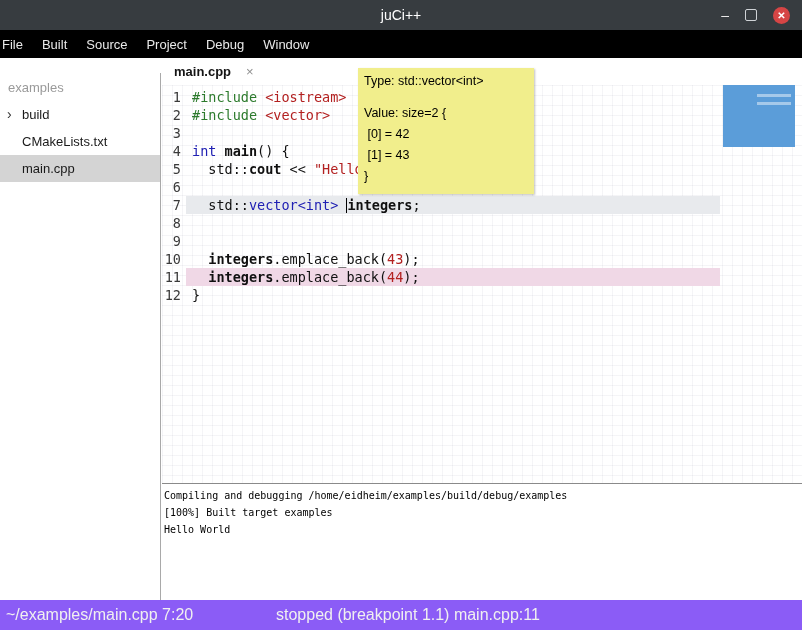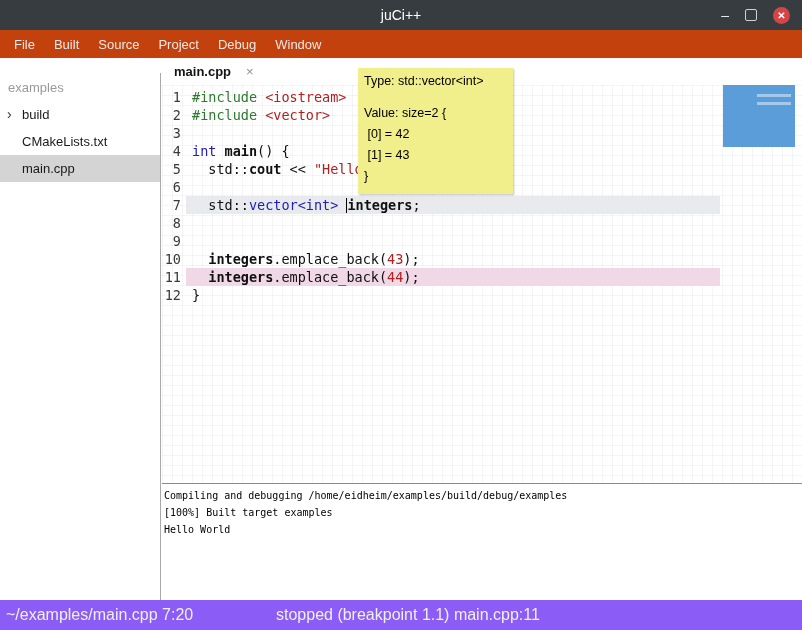--- a/index.html
+++ b/index.html
@@ -11,22 +11,22 @@
   
   .titlebar{position:absolute;top:0;left:0;right:0;height:30px;background:#373c40;}
   .title{position:absolute;left:0;right:0;top:0;height:30px;line-height:30px;text-align:center;
          color:#ffffff;font-size:14px;}
   .win-controls{position:absolute;right:12px;top:0;height:30px;display:flex;align-items:center;gap:16px;}
   .btn-min{color:#e8e8e8;font-size:14px;line-height:30px;}
   .btn-max{width:10px;height:10px;border:1px solid #cfd3d6;border-radius:2px;}
   .btn-close{width:17px;height:17px;border-radius:50%;background:#d64545;color:#fff;
              font-size:10px;line-height:17px;text-align:center;font-weight:bold;}
   
-  .menubar{position:absolute;top:30px;left:0;right:0;height:28px;background:#c2410c;
-           display:flex;align-items:center;padding-left:14px;gap:19px;}
+  .menubar{position:absolute;top:30px;left:0;right:0;height:28px;background:#000000;
+           display:flex;align-items:center;padding-left:2px;gap:19px;}
   .menu-item{color:#e9e9e9;font-size:13px;}
   
   .sidebar{position:absolute;top:73px;left:0;width:161px;bottom:30px;background:#fff;
            border-right:1px solid #a9a9a9;box-sizing:border-box;font-size:13px;}
   .sidebar-header{color:#9a9a9a;padding:7px 8px 6px 8px;}
   .tree-item{height:27px;line-height:27px;padding-left:22px;color:#1a1a1a;position:relative;}
   .tree-item.selected{background:#d4d4d4;}
   .tree-item .arrow{position:absolute;left:7px;top:0;color:#333;font-size:14px;}
   
   .main{position:absolute;left:162px;top:58px;right:0;bottom:30px;}
@@ -66,21 +66,21 @@
             border-top:1px solid #8a8a8a;box-sizing:border-box;
             font-family:"DejaVu Sans Mono",monospace;font-size:10px;color:#000;
             padding:3px 2px;}
   .terminal-line{height:17px;line-height:17px;white-space:pre;}
   
   .statusbar{position:absolute;bottom:0;left:0;right:0;height:30px;background:#8b5cf6;
              color:#f0f0f0;font-size:16px;}
   .status-left{position:absolute;left:6px;top:0;line-height:30px;}
   .status-center{position:absolute;left:276px;top:0;line-height:30px;}
   
-  .tooltip{position:absolute;left:358px;top:68px;width:155px;box-sizing:border-box;
+  .tooltip{position:absolute;left:358px;top:68px;width:176px;box-sizing:border-box;
            background:#f1ee8c;color:#000;font-size:12.5px;padding:4px 6px 7px 6px;
            box-shadow:1px 1px 2px rgba(0,0,0,0.25);z-index:10;}
   .tooltip-type{line-height:18px;margin-bottom:13px;white-space:pre;}
   .tooltip-line{line-height:21px;white-space:pre;}
 </style>
 </head>
 <body>
 
 <div class="titlebar">
   <div class="title">juCi++</div>

